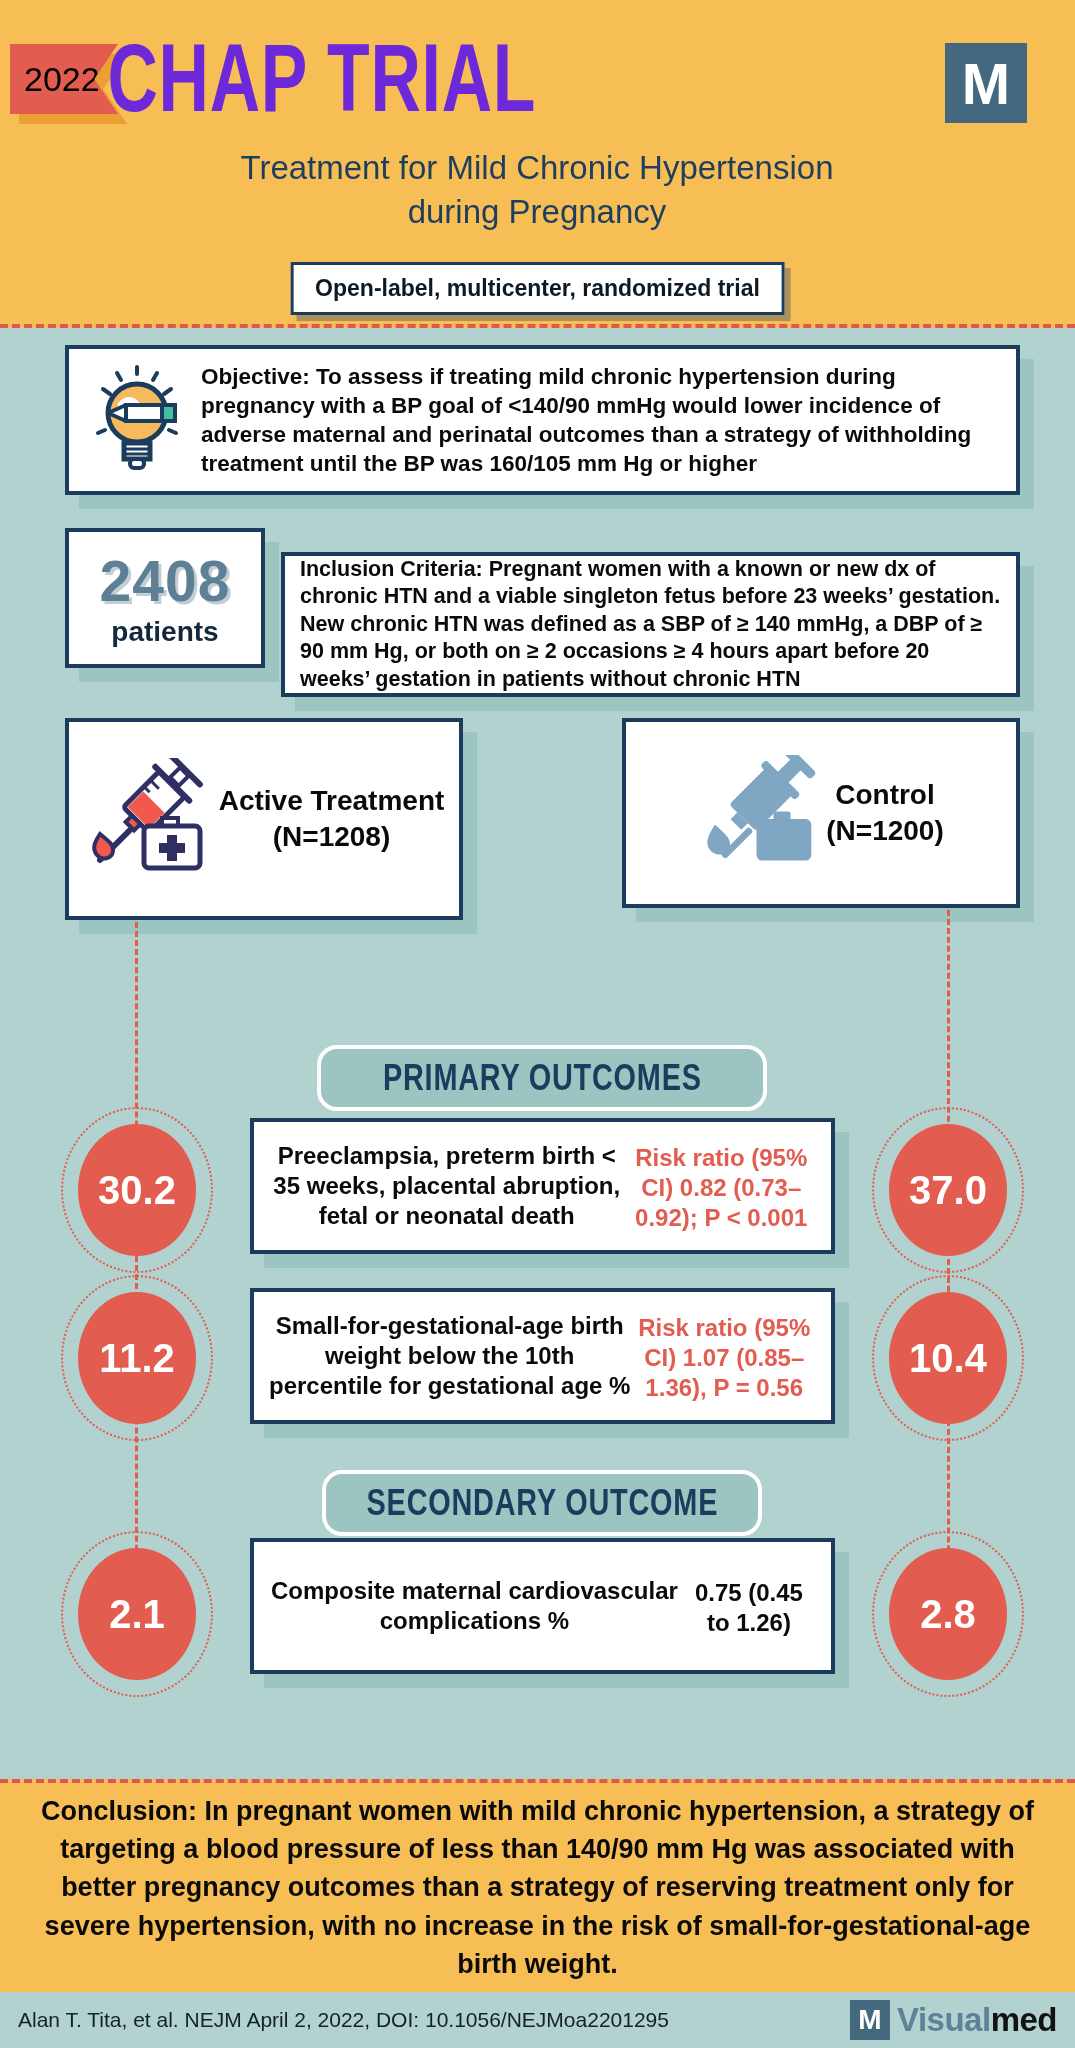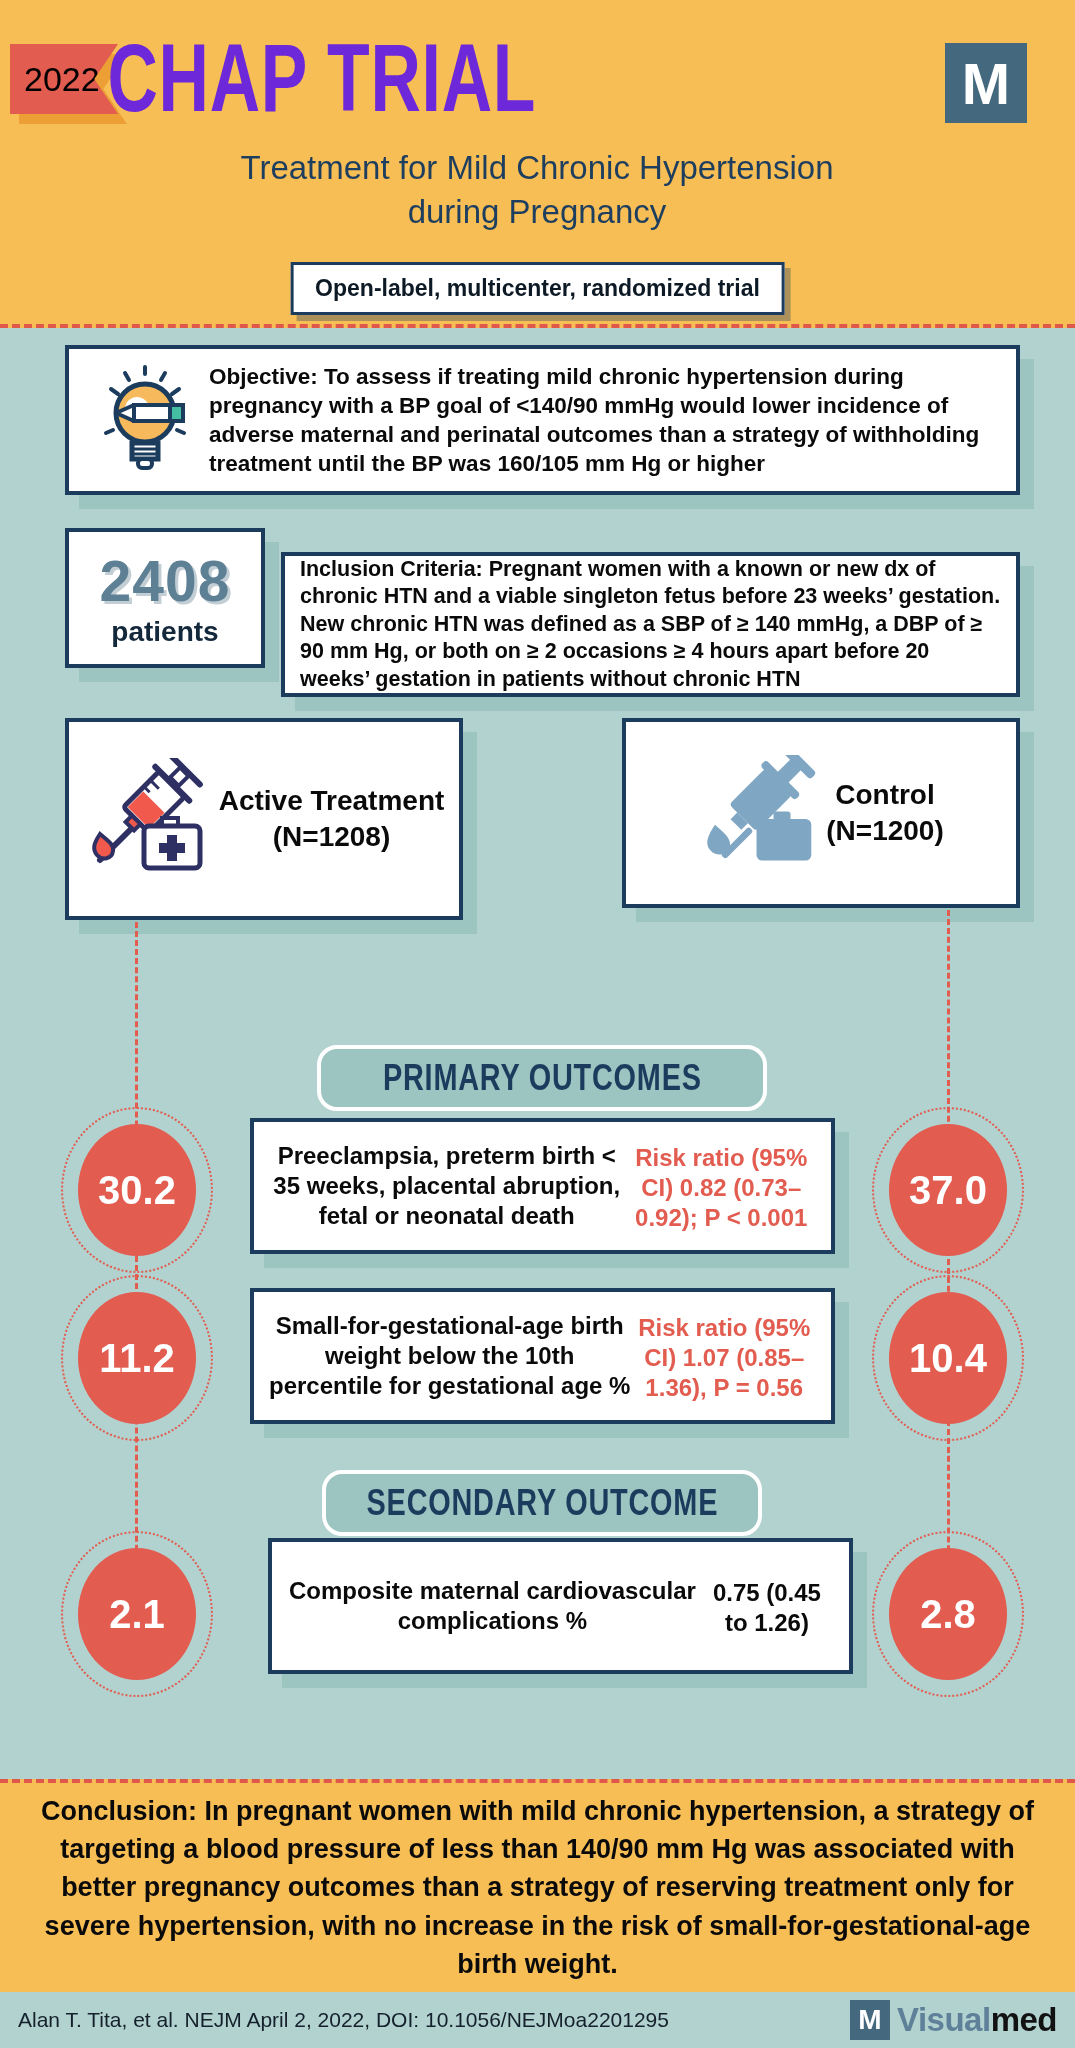--- a/index.html
+++ b/index.html
@@ -12,21 +12,21 @@
   .ribbon-wrap{position:absolute;left:10px;top:44px;width:124px;height:82px;}
   .ribbon-shadow{position:absolute;left:9px;top:10px;width:108px;height:70px;background:#EC9F35;clip-path:polygon(0 0,100% 0,78% 50%,100% 100%,0 100%);}
   .ribbon{position:absolute;left:0;top:0;width:108px;height:70px;background:#E25C50;clip-path:polygon(0 0,100% 0,78% 50%,100% 100%,0 100%);color:#000000;font-size:34px;display:flex;align-items:center;padding-left:14px;box-sizing:border-box;}
   .title{position:absolute;top:22px;left:0;width:100%;text-align:left;font-size:97px;font-weight:800;color:#6d28d9;white-space:nowrap;padding-left:24px;}
   .title span{display:inline-block;transform:scaleX(0.72);letter-spacing:1px;}
   .mlogo{position:absolute;left:945px;top:43px;width:82px;height:80px;background:#44697F;color:#fff;font-size:58px;font-weight:800;display:flex;align-items:center;justify-content:center;}
   .subtitle{position:absolute;top:146px;left:227px;width:620px;text-align:center;font-size:33px;color:#1D3E5E;line-height:1.32;}
   .design-badge{position:absolute;top:262px;left:50%;transform:translateX(-50%);background:#fff;border:3px solid #1C3C5E;box-shadow:6px 6px 0 rgba(28,60,94,0.35);padding:10px 22px;font-weight:700;font-size:23px;color:#0D1A26;white-space:nowrap;}
   
   .card{background:#fff;border:4px solid #1C3C5E;box-sizing:border-box;box-shadow:14px 14px 0 #9CC4C0;}
-  .objective-box{position:absolute;left:65px;top:345px;width:955px;height:150px;display:flex;align-items:center;gap:12px;padding:8px 24px;}
+  .objective-box{position:absolute;left:65px;top:345px;width:955px;height:150px;display:flex;align-items:center;gap:12px;padding:8px 16px;}
   .objective-icon{flex:none;width:104px;display:flex;justify-content:center;}
   .objective-text{font-weight:700;font-size:22.5px;line-height:1.3;color:#0A0A0A;}
   .count-box{position:absolute;left:65px;top:528px;width:200px;height:140px;display:flex;flex-direction:column;align-items:center;justify-content:center;}
   .count-number{font-size:57px;font-weight:800;color:#5E8095;text-shadow:3px 3px 0 #C3CED4;letter-spacing:1px;}
   .count-label{font-size:28px;font-weight:700;color:#14283C;margin-top:2px;}
   .inclusion-box{position:absolute;left:281px;top:526px;width:739px;height:145px;padding:8px 15px;display:flex;align-items:center;margin-top:26px;}
   .inclusion-text{font-weight:700;font-size:21.5px;line-height:1.28;color:#0A0A0A;}
   .arm-box{position:absolute;display:flex;align-items:center;justify-content:center;gap:10px;}
   .arm-active{left:65px;top:718px;width:398px;height:202px;}
   .arm-control{left:622px;top:718px;width:398px;height:190px;}
@@ -35,21 +35,21 @@
   .flow-line{position:absolute;width:0;border-left:3px dashed #E25C50;}
   .line-left{left:135px;top:922px;height:692px;}
   .line-right{left:947px;top:910px;height:704px;}
   
   .section-pill{position:absolute;background:#9CC4C0;border:4px solid #fff;border-radius:20px;display:flex;align-items:center;justify-content:center;}
   .pill-primary{left:317px;top:1045px;width:442px;height:58px;}
   .pill-secondary{left:322px;top:1470px;width:432px;height:58px;}
   .pill-text{font-size:37px;font-weight:800;color:#1C3C5E;display:inline-block;transform:scaleX(0.78);letter-spacing:1px;white-space:nowrap;}
   
   .outcome-box{position:absolute;left:250px;width:585px;height:136px;display:flex;flex-direction:row;align-items:center;justify-content:center;text-align:center;padding:6px 14px;}
-  .ob1{top:1118px;} .ob2{top:1288px;} .ob3{top:1538px;margin-left:18px;}
+  .ob1{top:1118px;} .ob2{top:1288px;} .ob3{top:1538px;}
   .outcome-desc{font-size:24px;font-weight:700;color:#0A0A0A;line-height:1.25;}
   .outcome-stat{font-size:24px;font-weight:700;color:#E25C50;line-height:1.25;margin-top:3px;}
   .outcome-stat.black{color:#0A0A0A;}
   
   .stat-ring{position:absolute;width:152px;height:166px;border:2px dotted #E25C50;border-radius:50%;display:flex;align-items:center;justify-content:center;box-sizing:border-box;}
   .ring-l{left:61px;} .ring-r{left:872px;}
   .row1{top:1107px;} .row2{top:1275px;} .row3{top:1531px;}
   .stat-circle{width:118px;height:132px;background:#E25C50;border-radius:50%;display:flex;align-items:center;justify-content:center;}
   .stat-value{color:#fff;font-size:40px;font-weight:700;}
   

